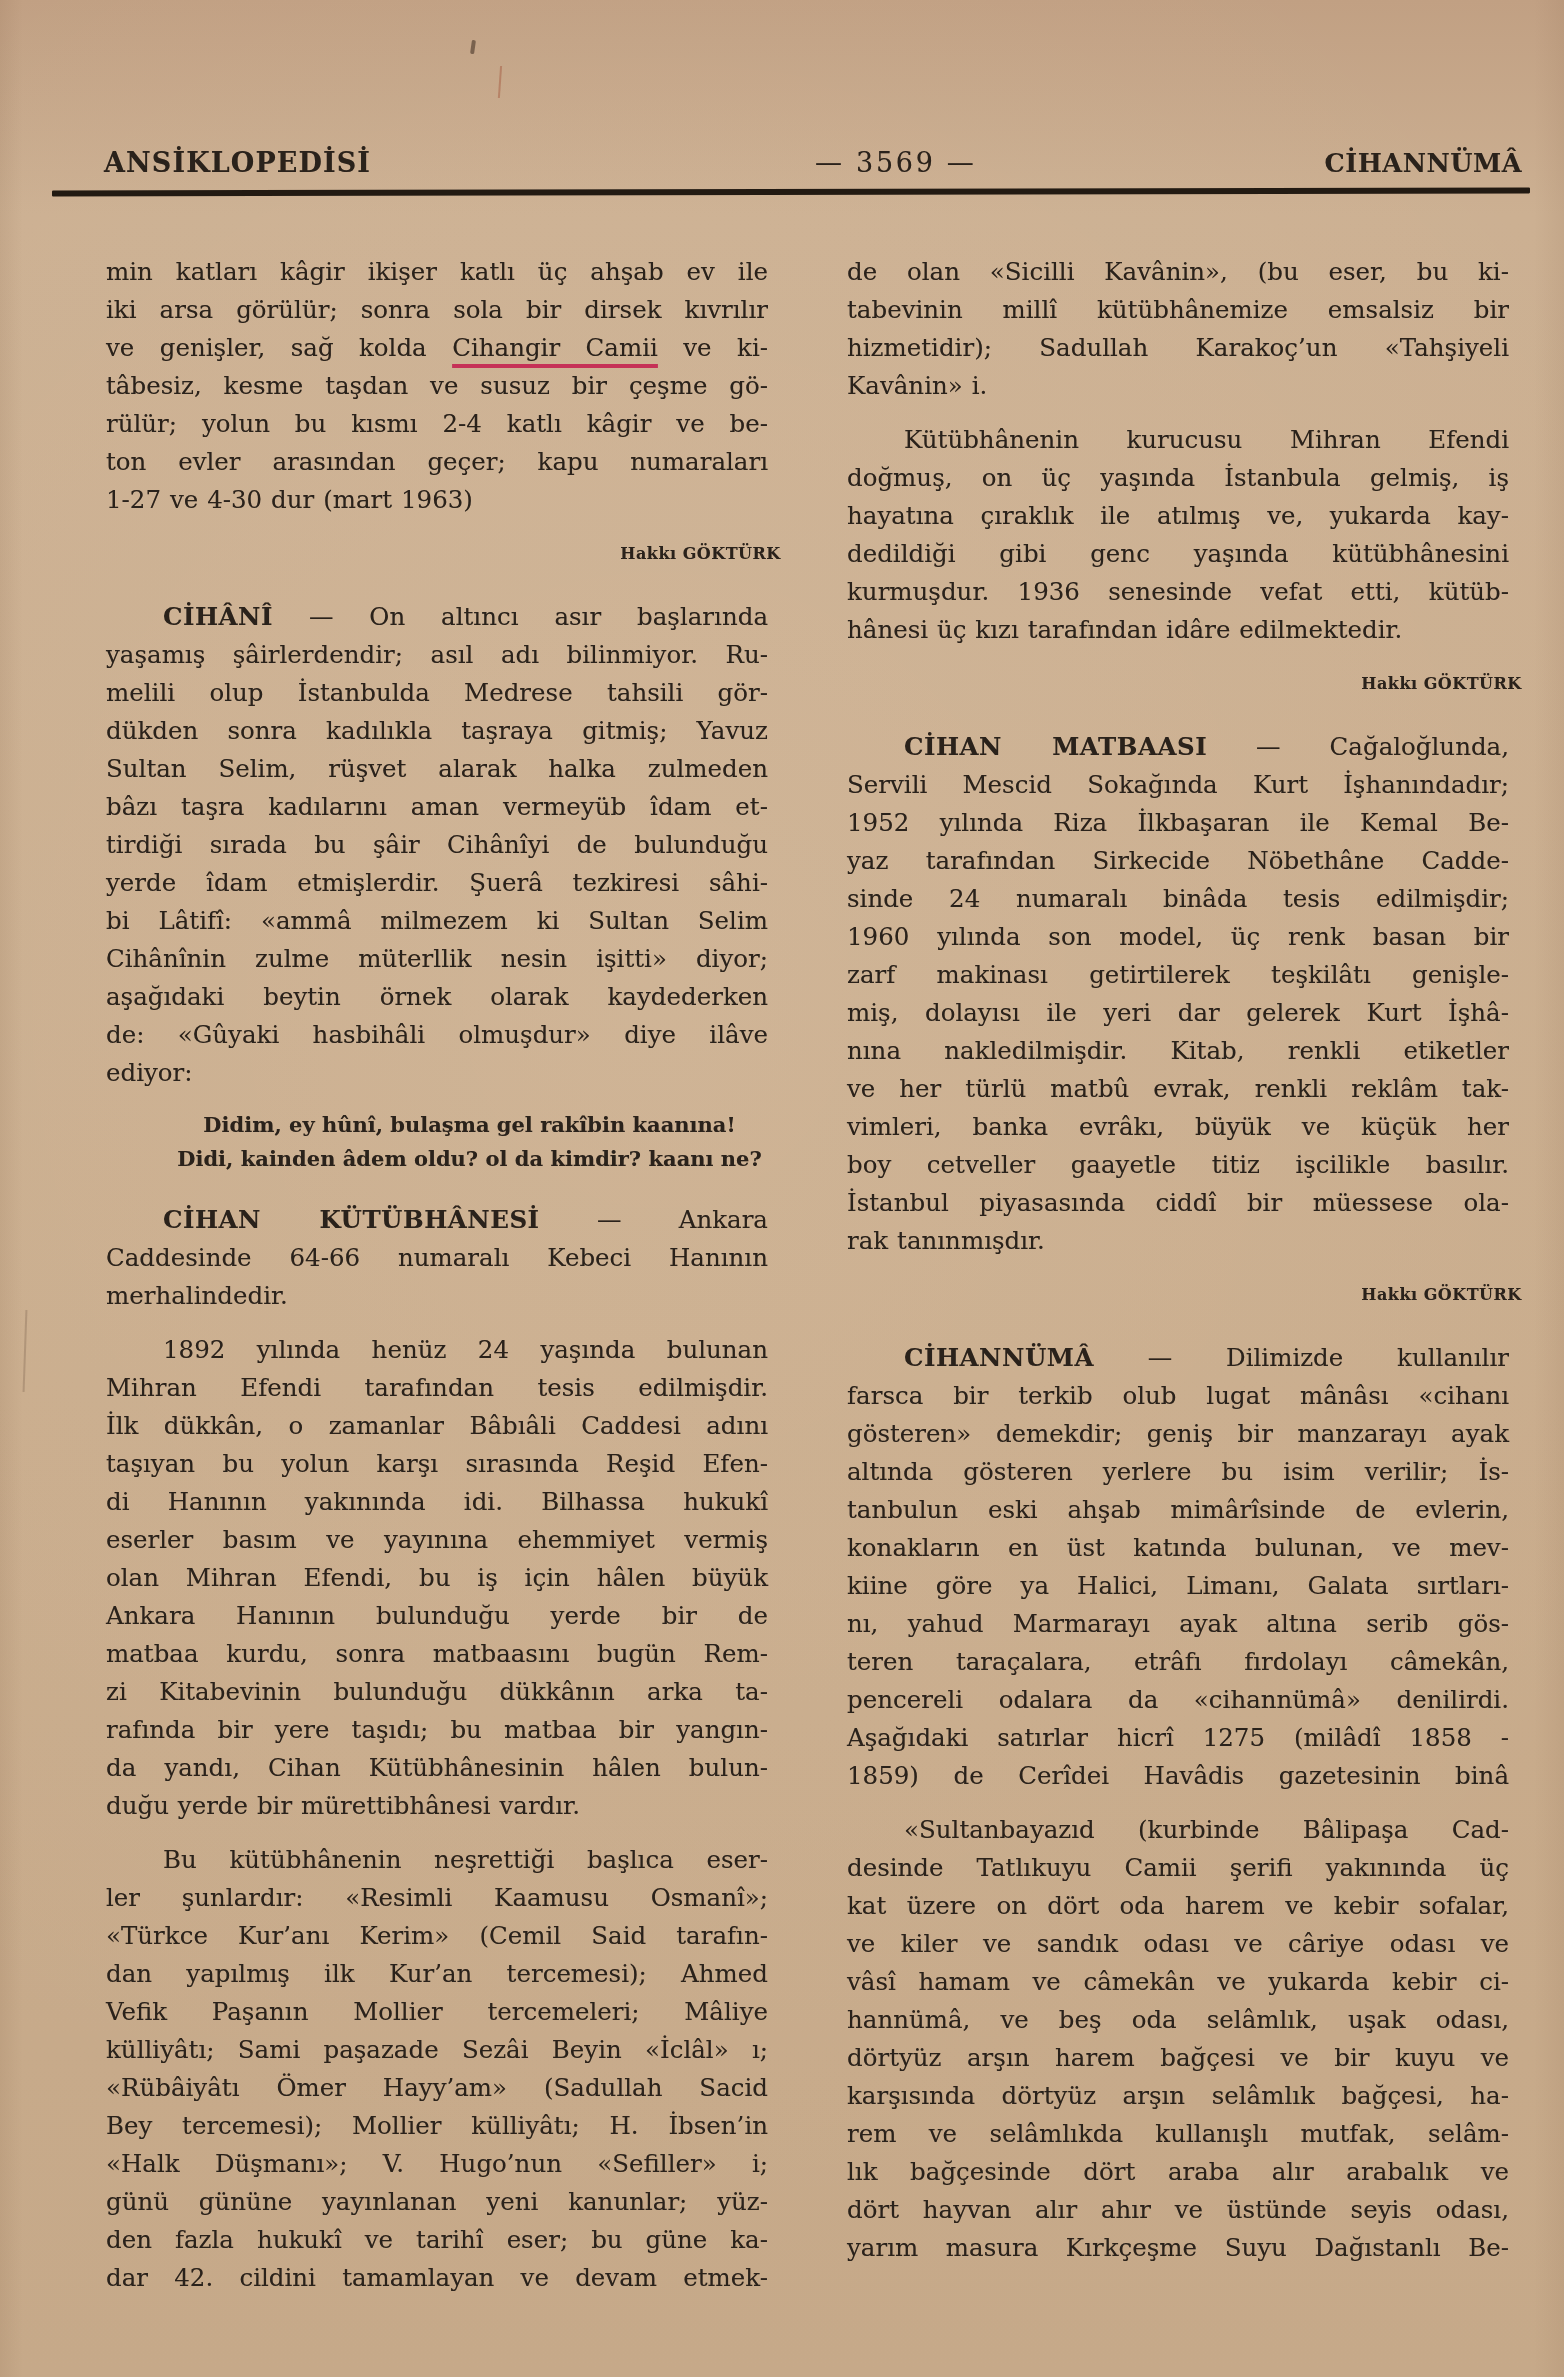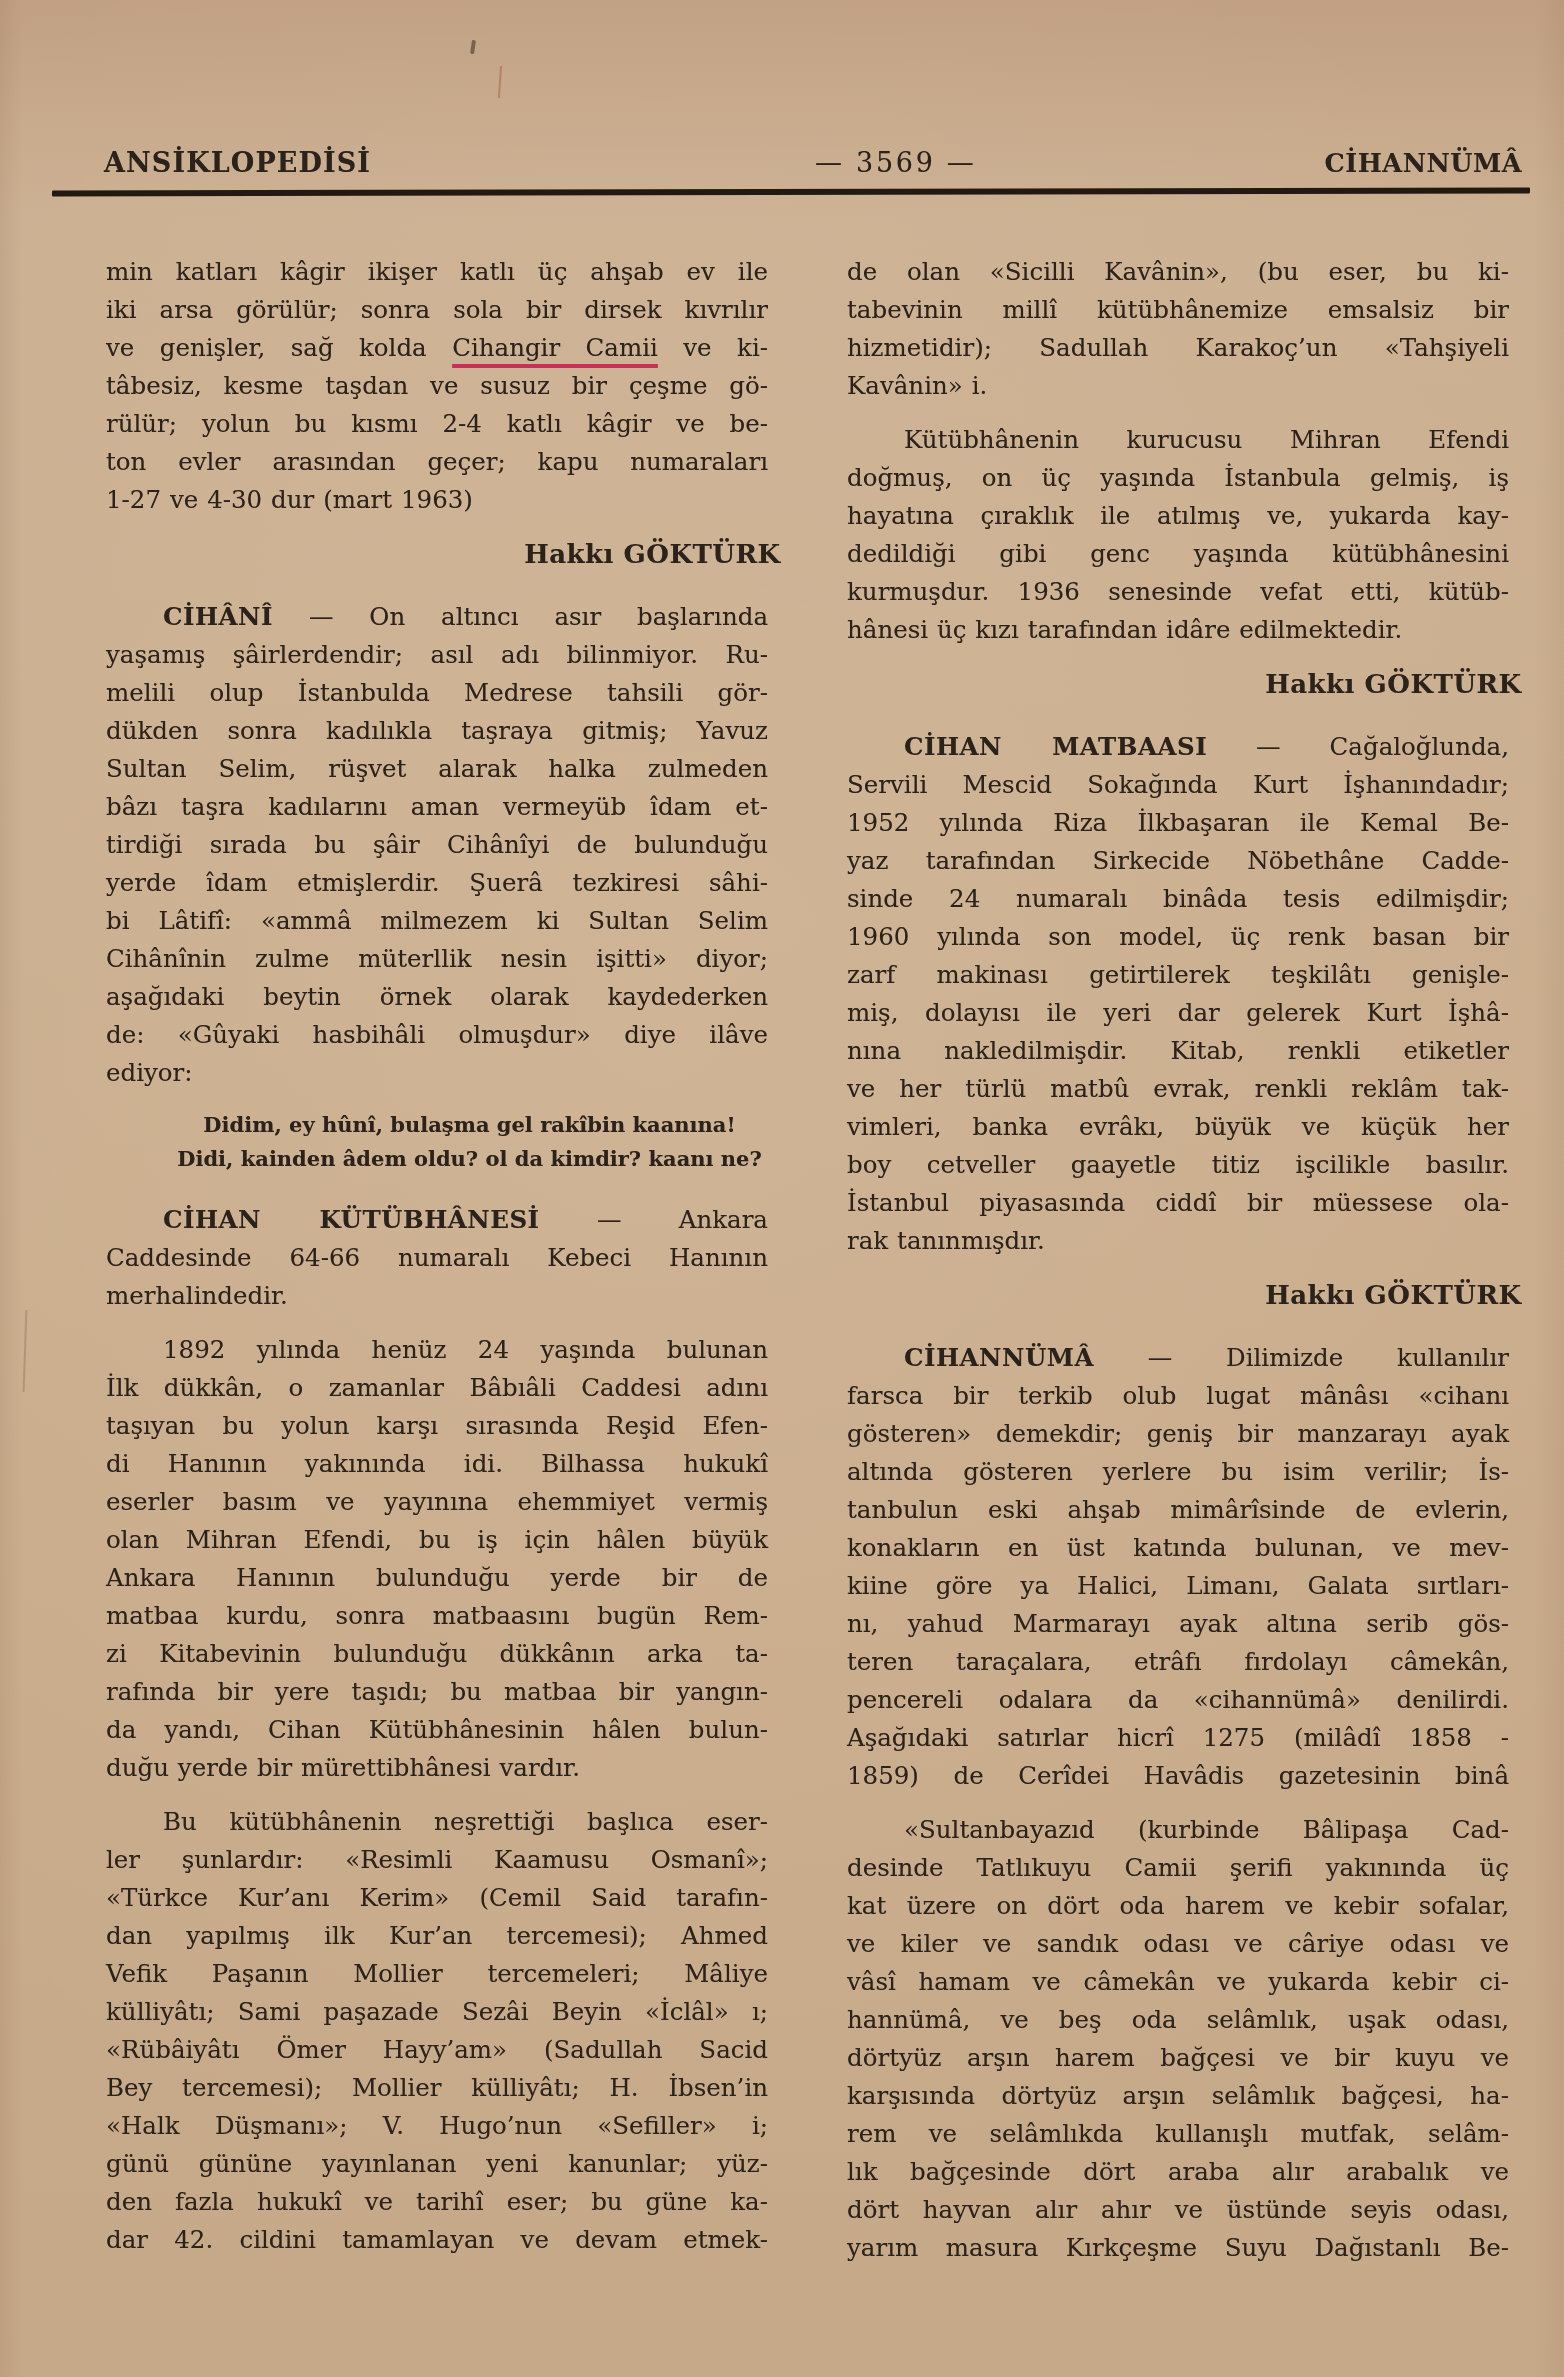--- a/index.html
+++ b/index.html
@@ -30,21 +30,21 @@
   .line{font-size:24.5px;line-height:38px;text-align:justify;text-align-last:justify;word-spacing:1.1px;}
   .line.end{text-align-last:left;}
   .line.ind{text-indent:57px;}
   .hw{font-weight:700;letter-spacing:0.5px;}
   .ru{
     text-decoration:underline;
     text-decoration-color:#c63157;
     text-decoration-thickness:3.8px;
     text-underline-offset:8.2px;
   }
-  .byline{font-size:26px;font-weight:700;line-height:38px;text-align:right;margin:4.3px 3.3px 6.5px 0;letter-spacing:0.5px;}
+  .byline{font-size:16px;font-weight:700;line-height:38px;text-align:right;margin:4.3px 3.3px 6.5px 0;letter-spacing:0.5px;}
   .couplet{margin:14px 0 16.3px 65px;}
   .cline{font-size:21px;font-weight:700;line-height:34px;text-align:center;}
   .speck{position:absolute;}
   .speck1{left:471px;top:40px;width:3.8px;height:14px;background:#5a4636;opacity:.7;transform:rotate(8deg);border-radius:1.6px;}
   .speck2{left:24px;top:1310px;width:2.2px;height:82px;background:#6b5340;opacity:.28;transform:rotate(2deg);}
   .speck3{left:499px;top:66px;width:1.6px;height:31.5px;background:#a2543a;opacity:.45;transform:rotate(4deg);}
 </style>
 </head>
 <body>
 
@@ -91,20 +91,21 @@
           <div class="cline">Didim, ey hûnî, bulaşma gel rakîbin kaanına!</div>
           <div class="cline">Didi, kainden âdem oldu? ol da kimdir? kaanı ne?</div>
         </div>
         <div class="para entry">
           <div class="line ind"><span class="hw">CİHAN KÜTÜBHÂNESİ</span><span> — Ankara</span></div>
           <div class="line">Caddesinde 64-66 numaralı Kebeci Hanının</div>
           <div class="line end">merhalindedir.</div>
         </div>
         <div class="para">
           <div class="line ind">1892 yılında henüz 24 yaşında bulunan</div>
+          <div class="line">Mihran Efendi tarafından tesis edilmişdir.</div>
           <div class="line">İlk dükkân, o zamanlar Bâbıâli Caddesi adını</div>
           <div class="line">taşıyan bu yolun karşı sırasında Reşid Efen-</div>
           <div class="line">di Hanının yakınında idi. Bilhassa hukukî</div>
           <div class="line">eserler basım ve yayınına ehemmiyet vermiş</div>
           <div class="line">olan Mihran Efendi, bu iş için hâlen büyük</div>
           <div class="line">Ankara Hanının bulunduğu yerde bir de</div>
           <div class="line">matbaa kurdu, sonra matbaasını bugün Rem-</div>
           <div class="line">zi Kitabevinin bulunduğu dükkânın arka ta-</div>
           <div class="line">rafında bir yere taşıdı; bu matbaa bir yangın-</div>
           <div class="line">da yandı, Cihan Kütübhânesinin hâlen bulun-</div>

